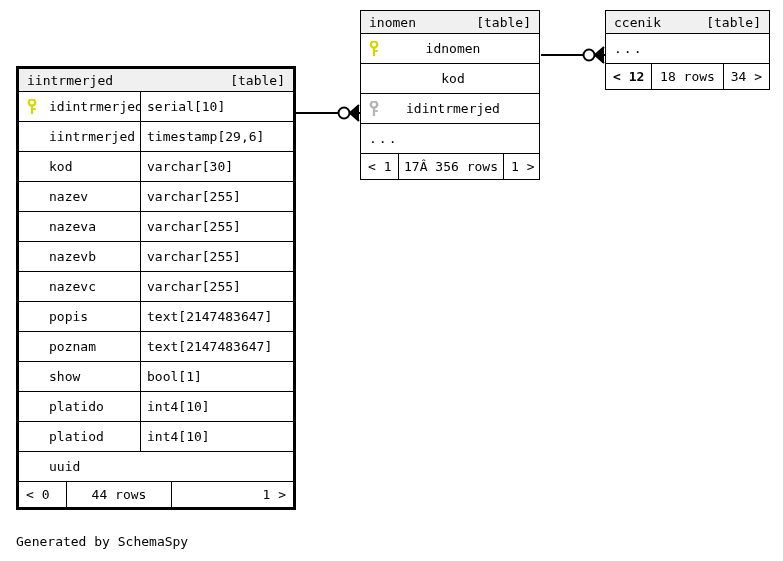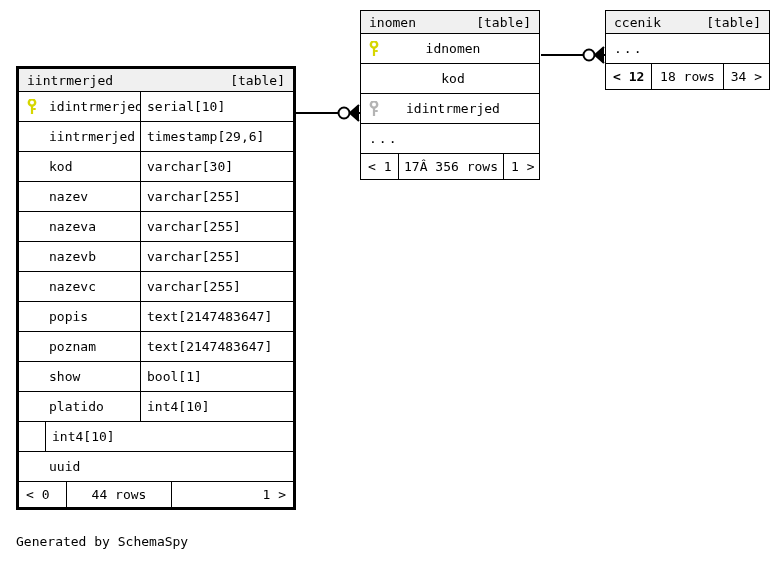--- a/index.html
+++ b/index.html
@@ -233,20 +233,21 @@
   </div>
 
   <div class="erd-row">
     <span class="col-key"></span>
     <span class="col-name">platido</span>
     <span class="col-type">int4[10]</span>
   </div>
 
   <div class="erd-row">
     <span class="col-key"></span>
+    <span class="col-name">platiod</span>
     <span class="col-type">int4[10]</span>
   </div>
 
   <div class="erd-row">
     <span class="col-key"></span>
     <span class="col-name">uuid</span>
   </div>
 
   <div class="erd-footer">
     <div class="pg-prev" style="width:48px;">&lt; 0</div>

